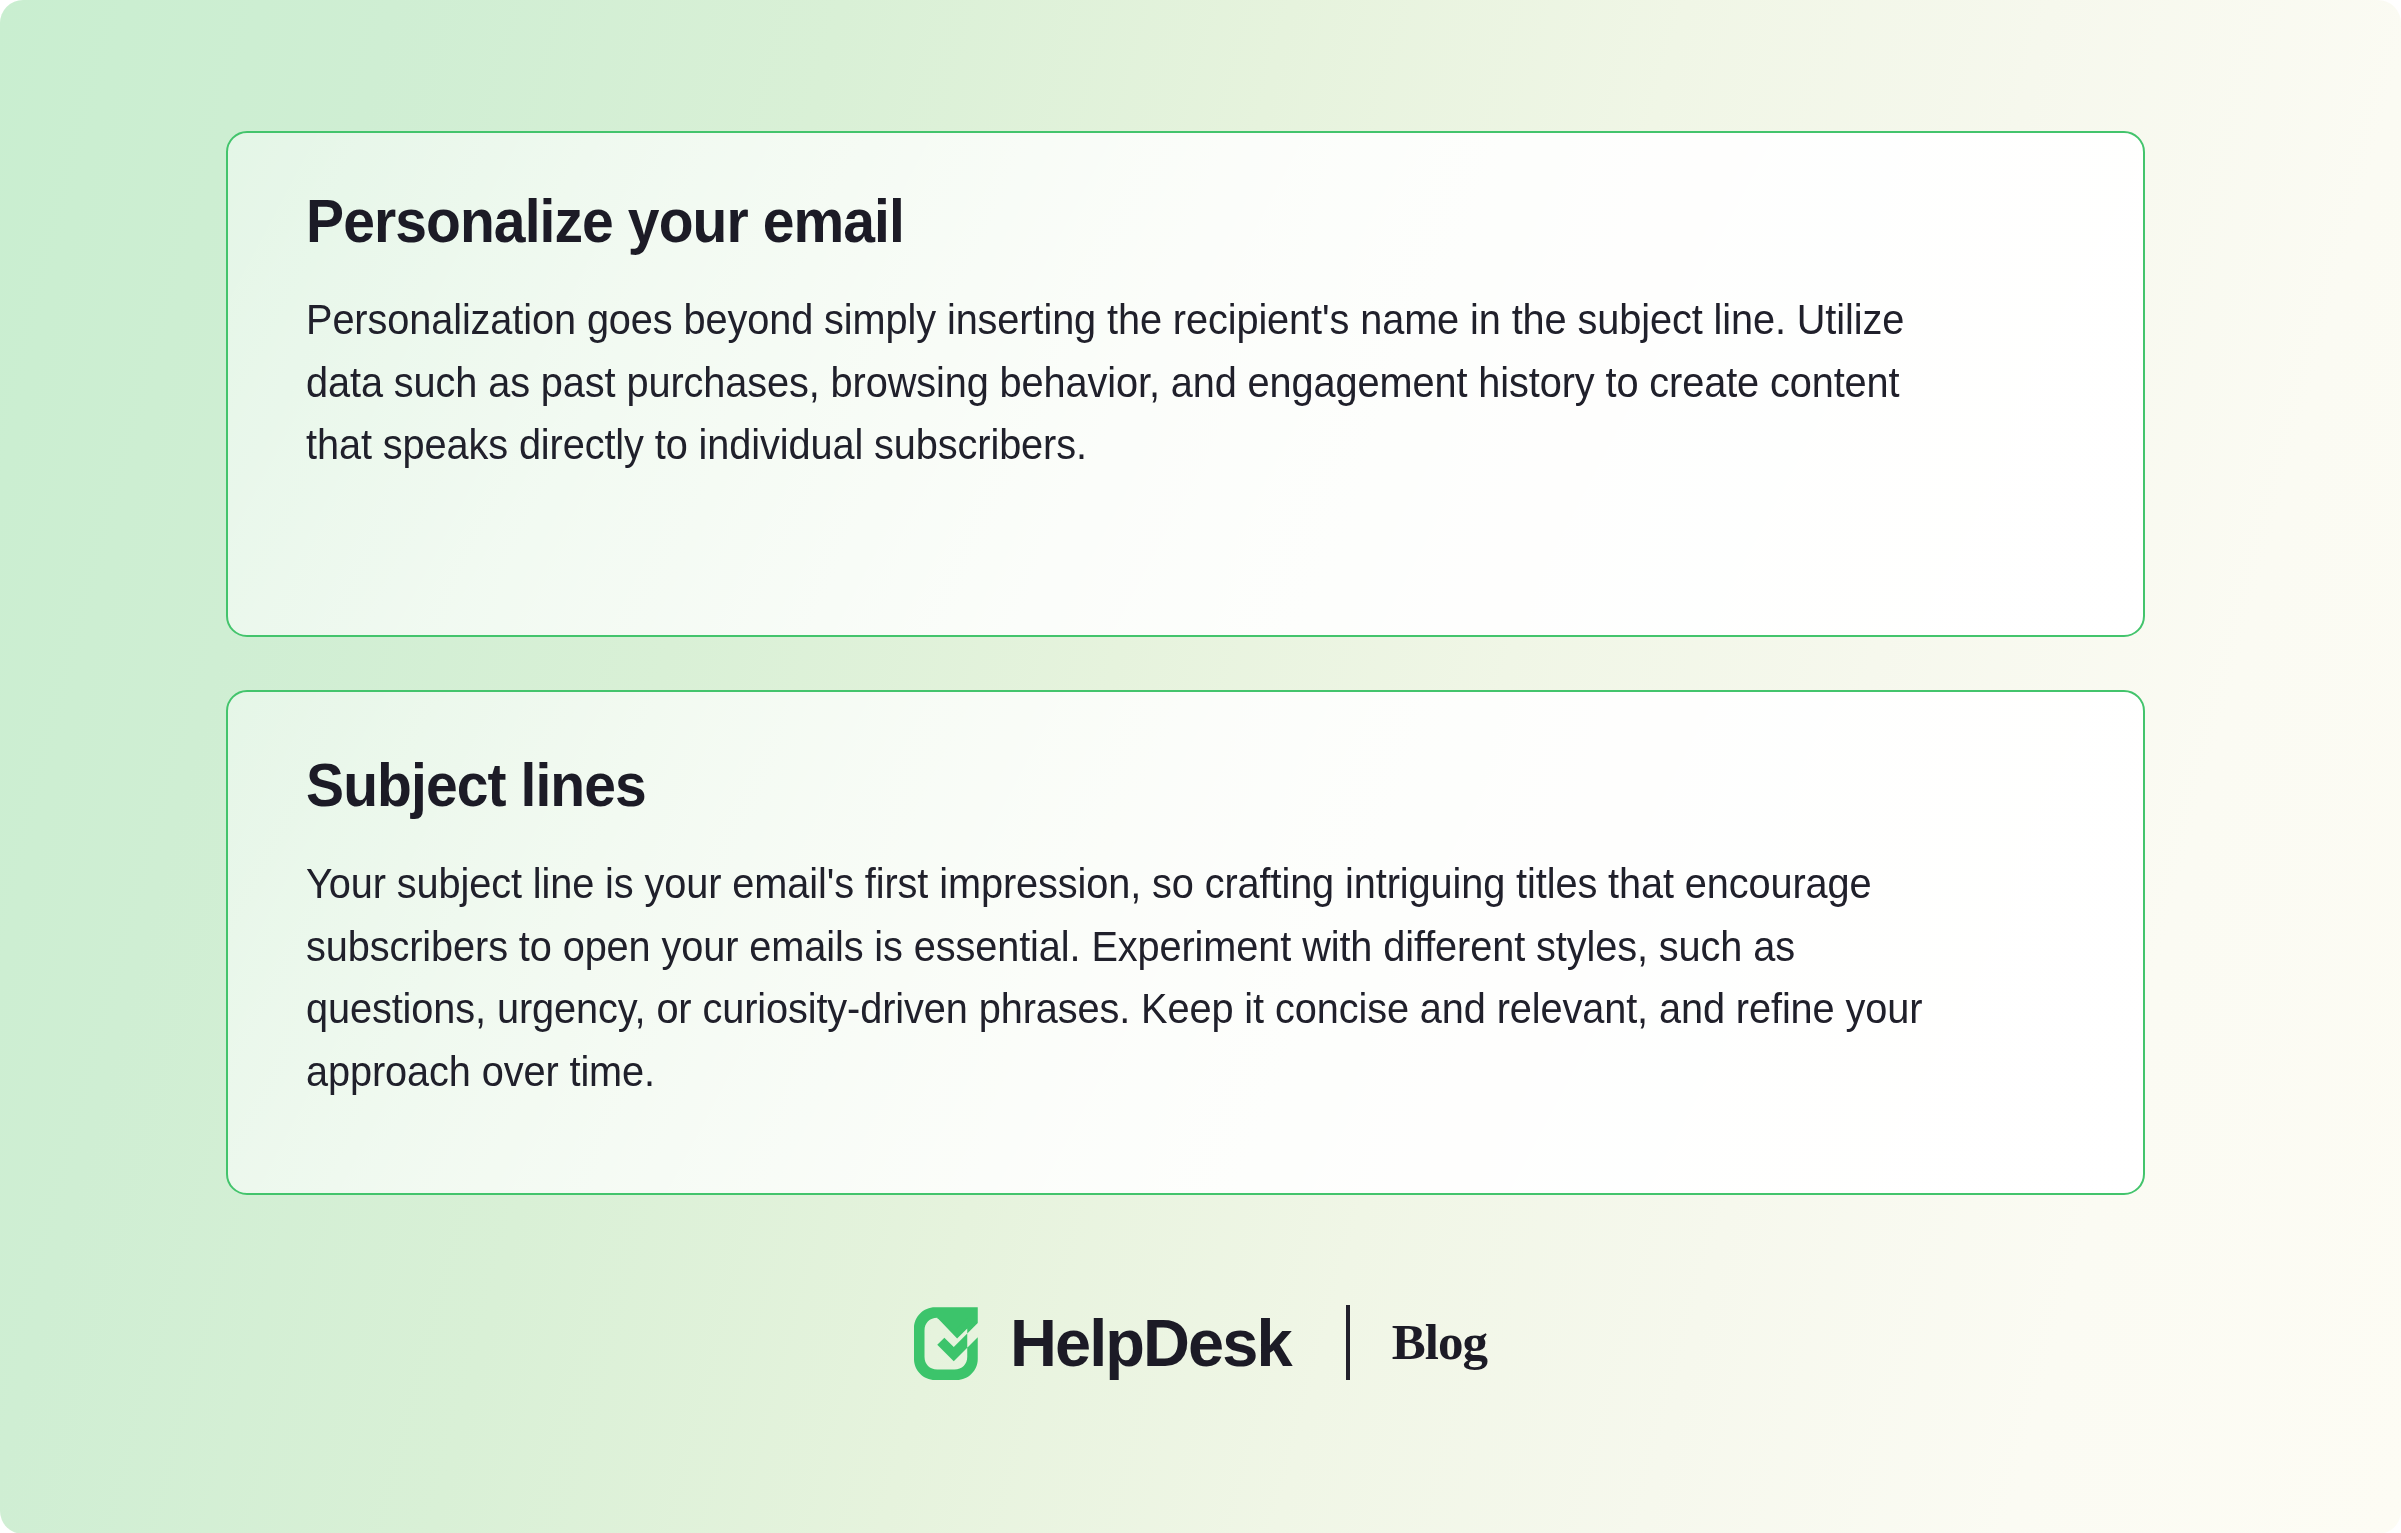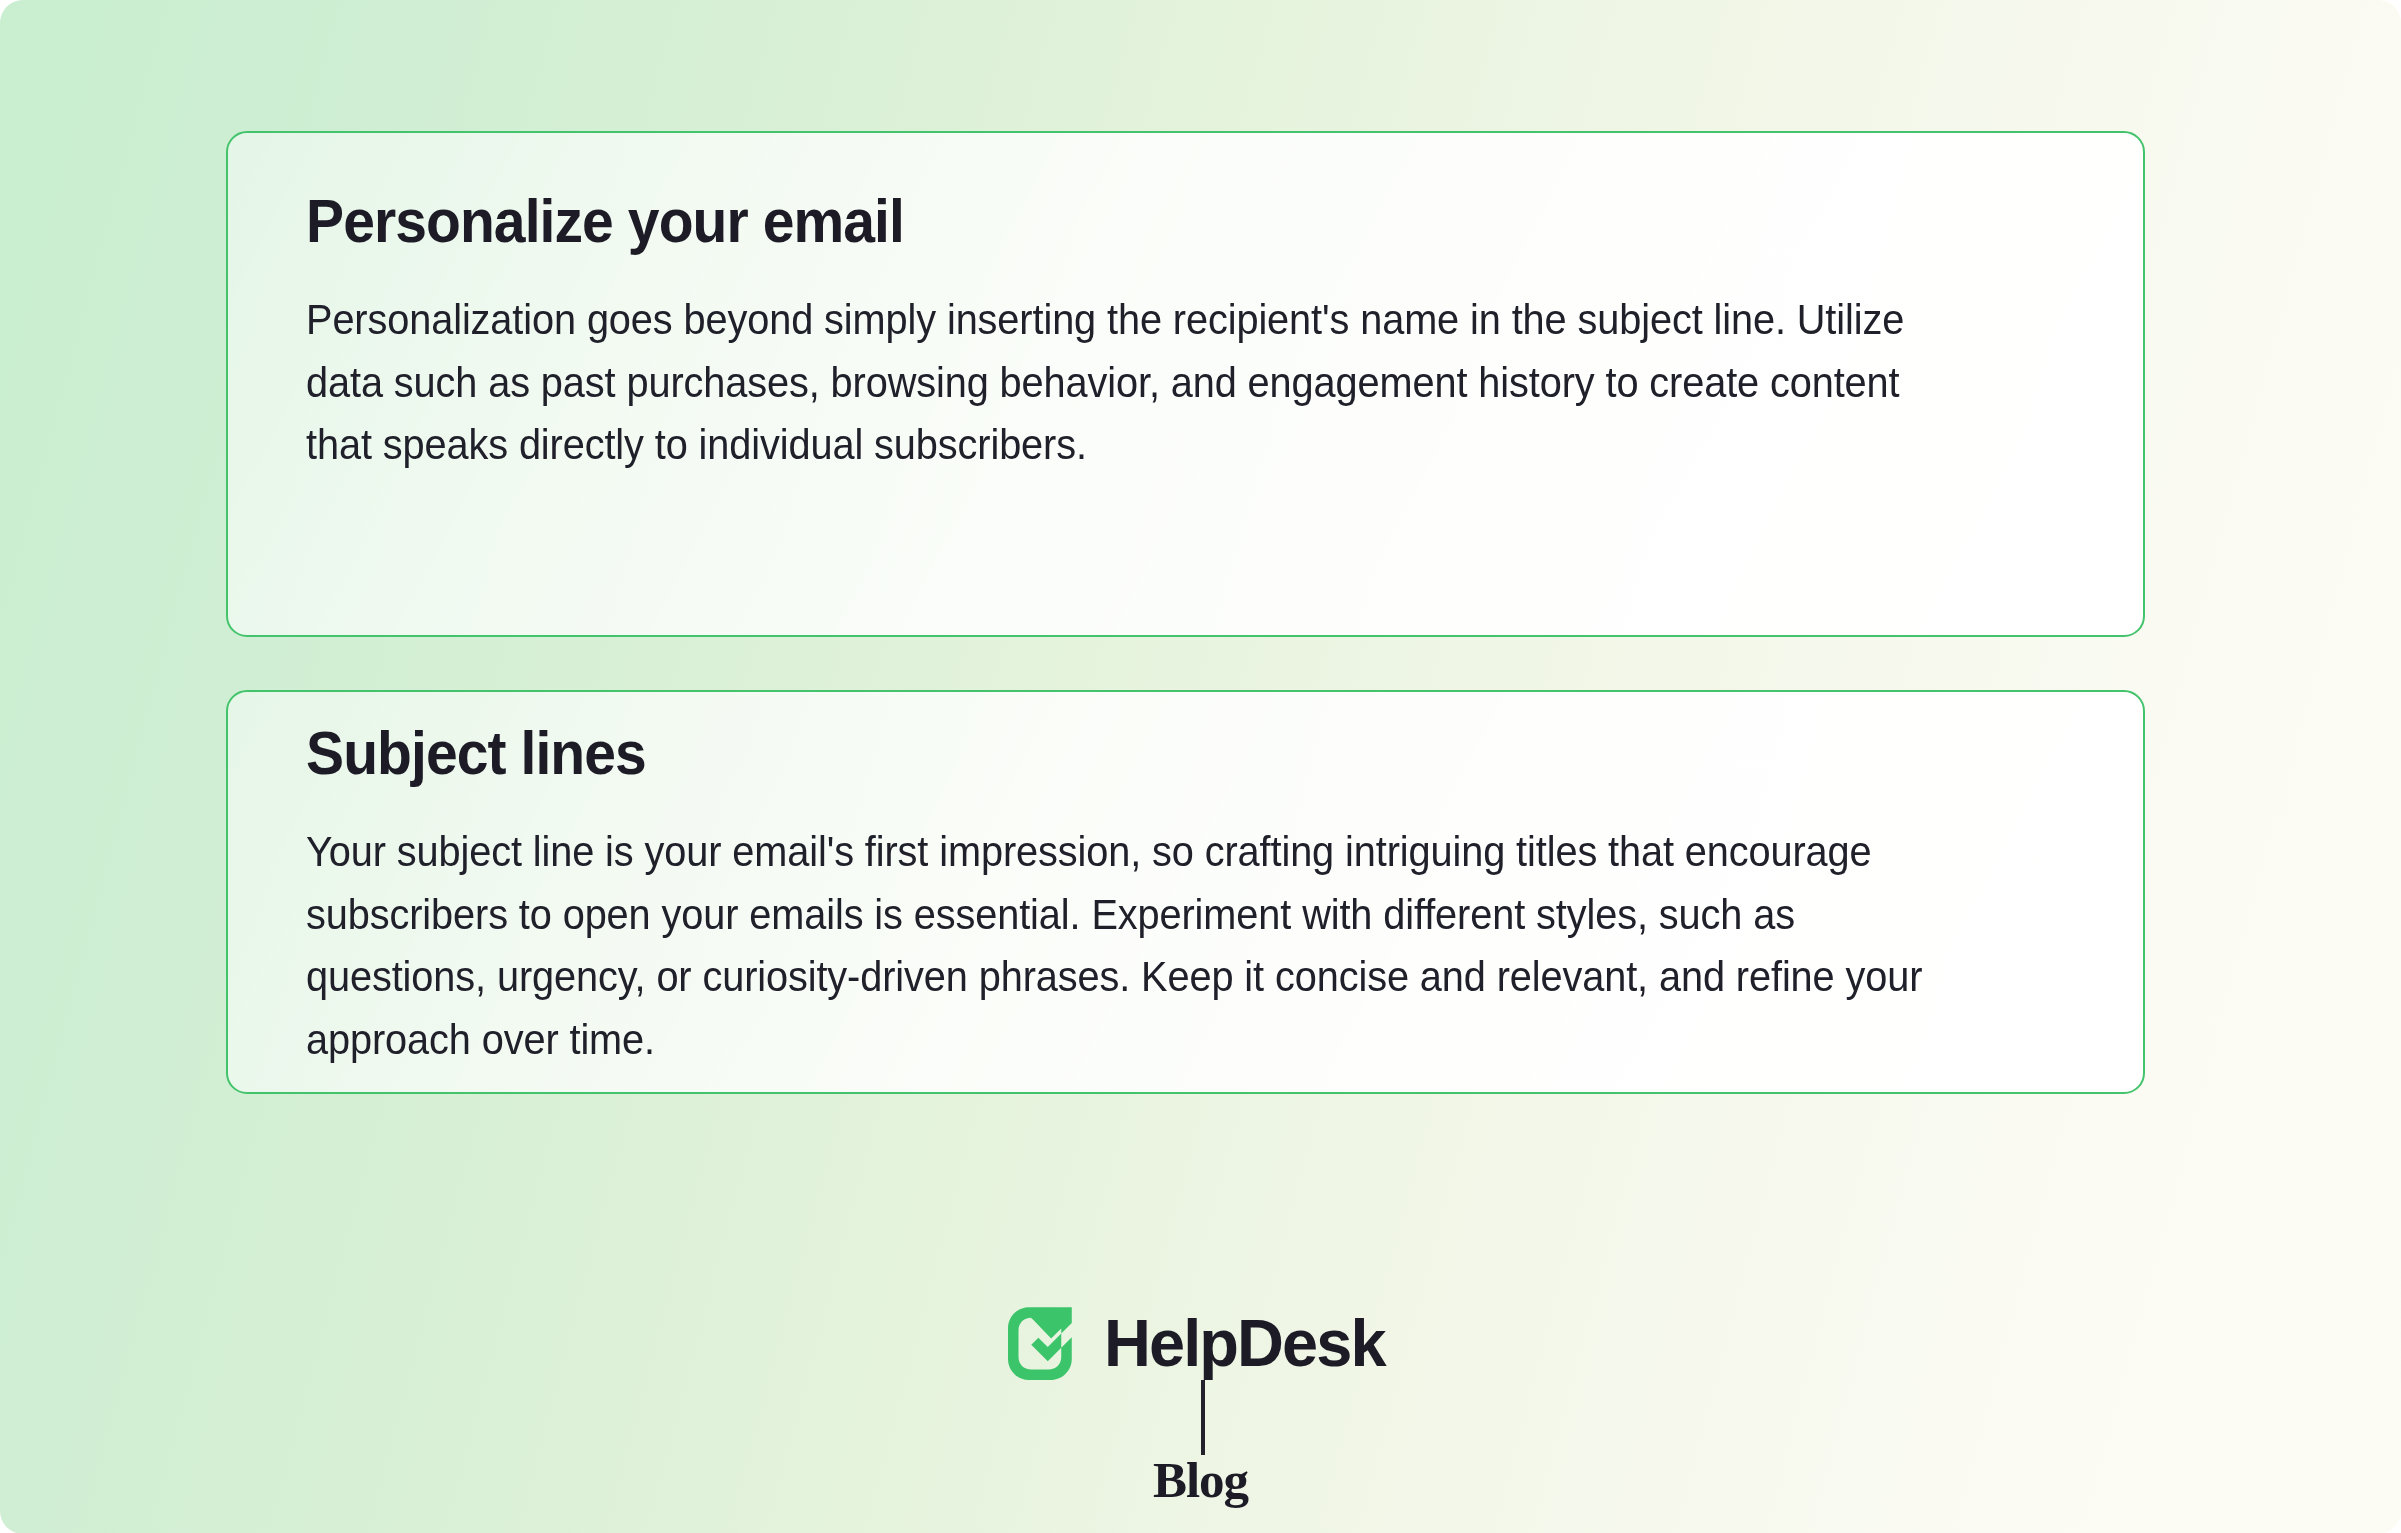--- a/index.html
+++ b/index.html
@@ -48,22 +48,22 @@
       rgba(255,255,255,0.99) 100%);
   }
 
   .card--first {
     height: 506px;
     padding: 55px 78px 0 78px;
   }
 
   .card--second {
     margin-top: 53px;
-    height: 404px;
-    padding: 28px 78px 0 78px;
+    height: 505px;
+    padding: 60px 78px 0 78px;
   }
 
   .card-title {
     margin: 0;
     font-family: "Liberation Sans Narrow", "Liberation Sans", sans-serif;
     font-size: 62px;
     line-height: 1.05;
     font-weight: bold;
     letter-spacing: -1px;
     color: #1c1b26;
@@ -90,21 +90,20 @@
   
   .footer {
     position: absolute;
     left: 0;
     right: 0;
     top: 1305px;
     display: flex;
     align-items: center;
     justify-content: center;
     gap: 0;
-    flex-direction: column;
   }
 
   .brand {
     display: flex;
     align-items: center;
     gap: 21px;
   }
 
   .brand-mark {
     width: 75px;

